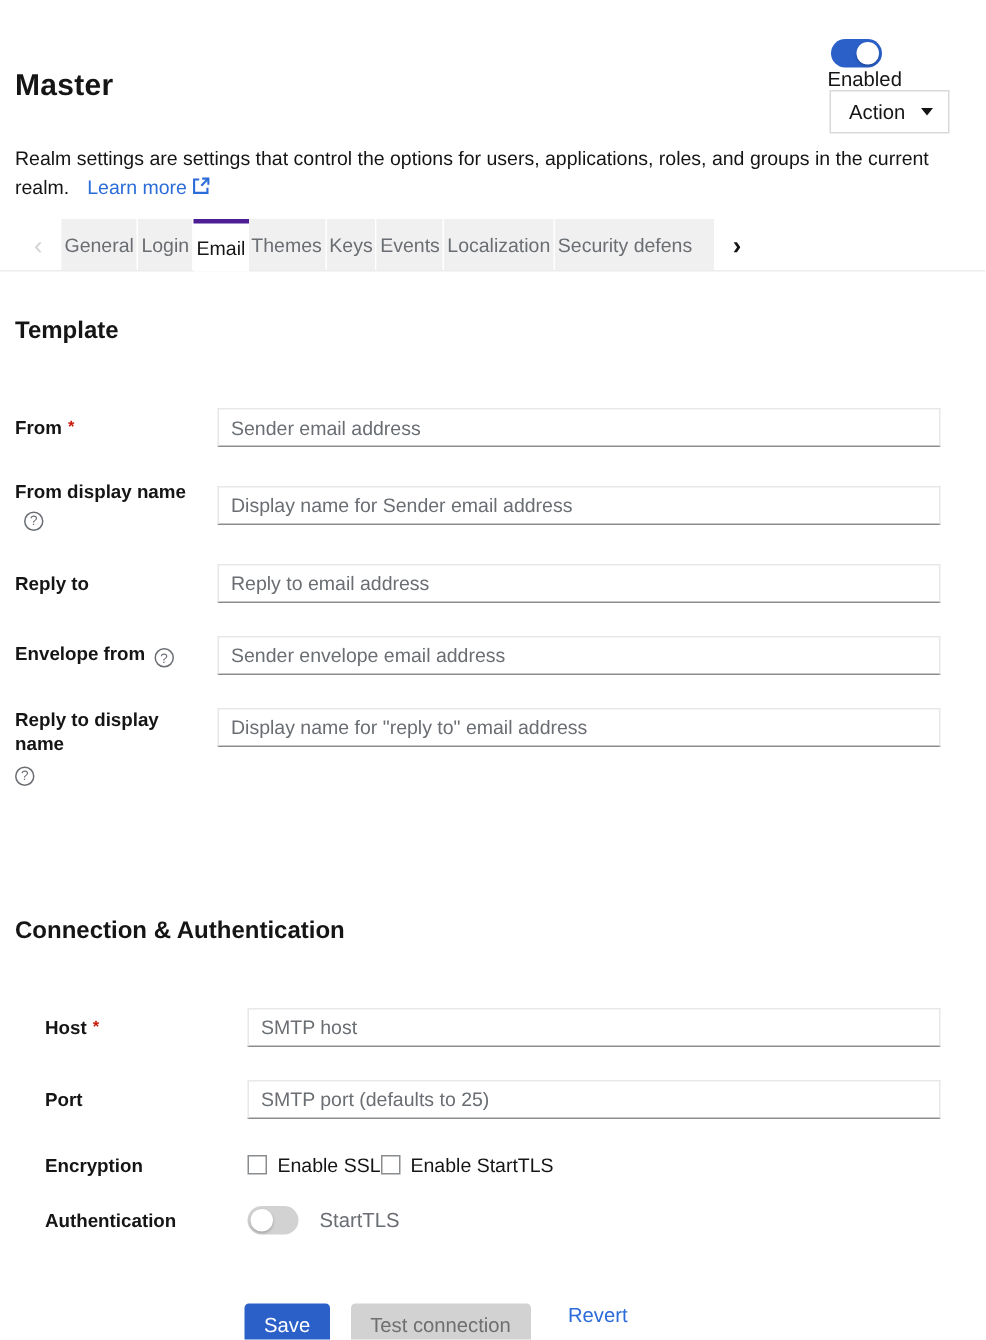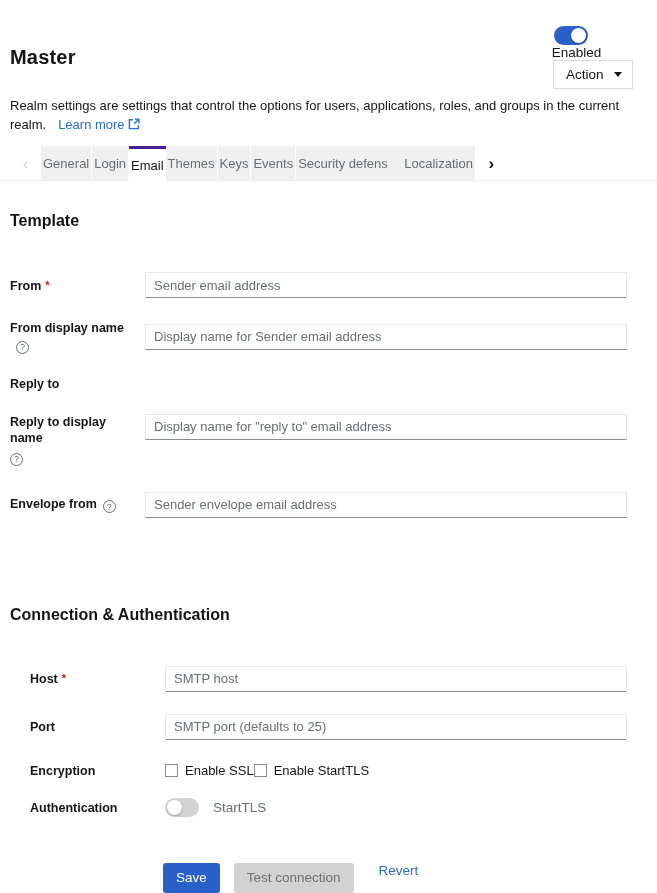--- a/index.html
+++ b/index.html
@@ -120,25 +120,25 @@
       </button>
     <button class="tab">
         <span>Themes</span>
       </button>
     <button class="tab">
         <span>Keys</span>
       </button>
     <button class="tab">
         <span>Events</span>
       </button>
+    <button class="tab">
+        <span>Localization</span>
+      </button>
     <button class="tab truncated">
         <span>Security defens</span>
-      </button>
-    <button class="tab">
-        <span>Localization</span>
       </button>
   </div>
   <button class="scroll-btn enabled">
       <span>›</span>
     </button>
 </div>
 
 <div class="main">
 
   <h2 class="section-title first">Template</h2>
@@ -149,30 +149,31 @@
       <input class="pfinput" type="text" placeholder="Sender email address" style="">
     </div>
 
     <div class="frow">
       <div class="flabel"><span>From display name</span><span class="help-icon">?</span></div>
       <input class="pfinput" type="text" placeholder="Display name for Sender email address" style="">
     </div>
 
     <div class="frow">
       <div class="flabel"><span>Reply to</span></div>
+      <input class="pfinput" type="text" placeholder="Reply to email address" style="">
+    </div>
+
+    <div class="frow">
+      <div class="flabel"><span>Envelope from</span><span class="help-icon">?</span></div>
+      <input class="pfinput" type="text" placeholder="Sender envelope email address" style="">
     </div>
 
     <div class="frow top-align">
       <div class="flabel"><span>Reply to display name</span><span class="help-icon block">?</span></div>
       <input class="pfinput" type="text" placeholder="Display name for &quot;reply to&quot; email address" style="">
-    </div>
-
-    <div class="frow">
-      <div class="flabel"><span>Envelope from</span><span class="help-icon">?</span></div>
-      <input class="pfinput" type="text" placeholder="Sender envelope email address" style="">
     </div>
   </div>
 
   <h2 class="section-title second">Connection &amp; Authentication</h2>
 
   <div class="form conn">
     <div class="frow">
       <div class="flabel"><span>Host</span><span class="req">*</span></div>
       <input class="pfinput" type="text" placeholder="SMTP host" style="">
     </div>

